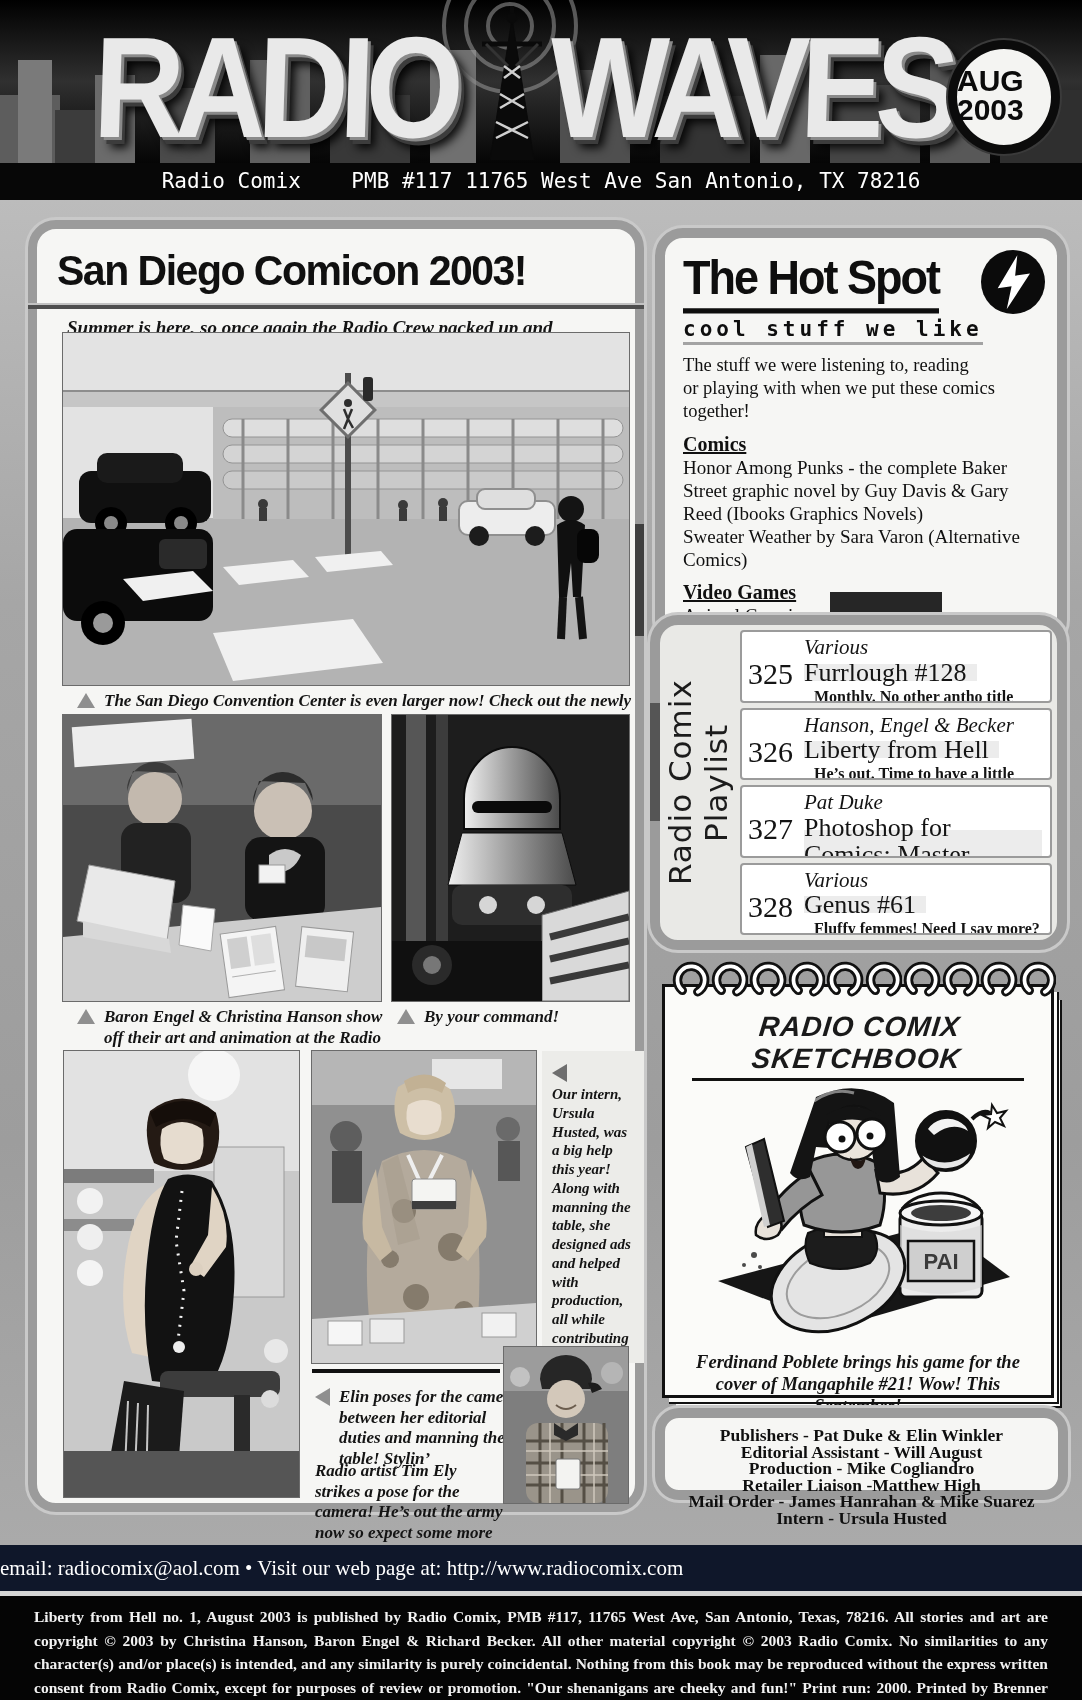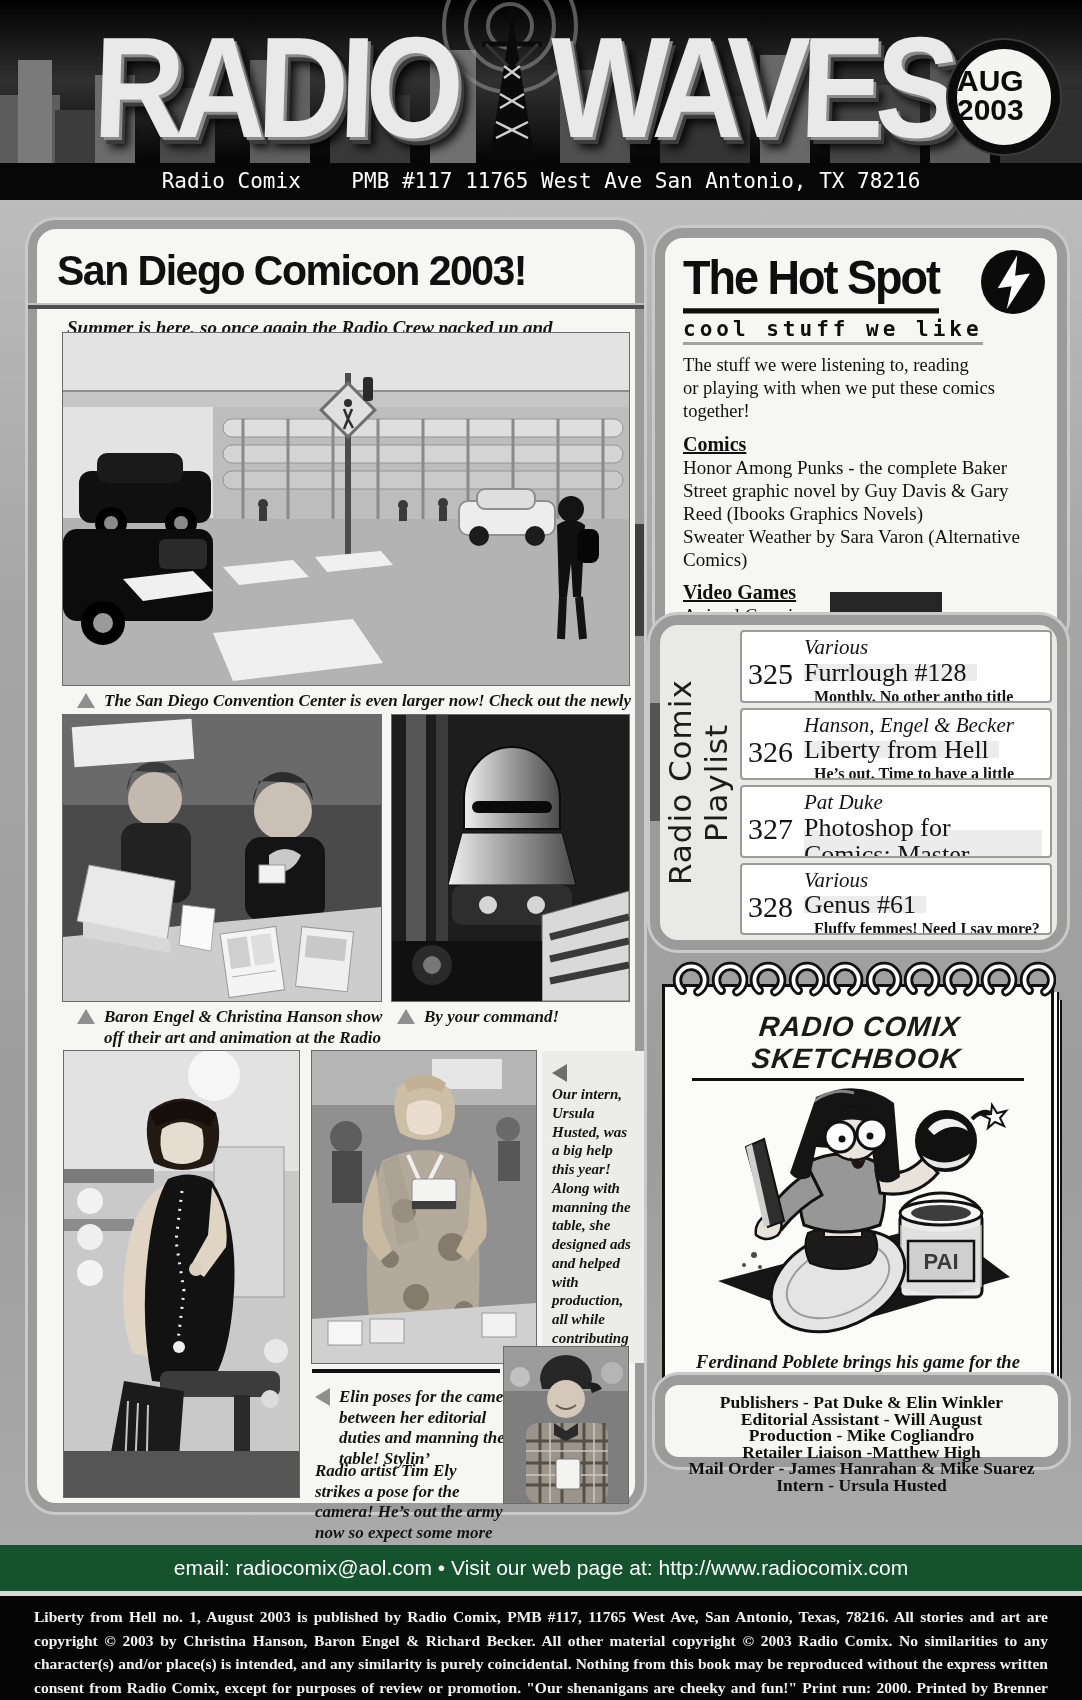--- a/index.html
+++ b/index.html
@@ -87,26 +87,26 @@
            box-shadow:5px 6px 0 -2px #fbfbf9, 6px 7px 0 -1px #111, 10px 12px 0 -4px #fbfbf9, 11px 13px 0 -3px #111;
            text-align:center; }
   .spirals { position:absolute; left:16px; top:-2px; width:384px; height:46px; display:flex; gap:1px; z-index:3; }
   .sk-title { display:inline-block; margin-top:24px; font-family:"Liberation Sans", sans-serif; font-style:italic;
               font-weight:700; font-size:28px; letter-spacing:1px; color:#1a1a1a; transform:skewX(-6deg); }
   .sk-underline { width:86%; height:3px; background:#111; margin:3px auto 0; }
   .sk-art { display:block; margin:4px auto 0; }
   .sk-caption { margin:8px auto 0; width:88%; font:italic 700 18.5px/1.2 "Liberation Serif", serif; color:#141414; }
 
   
-  .credits { left:655px; top:1375px; width:413px; height:92px; border-radius:24px; padding-top:9px; }
+  .credits { left:655px; top:1408px; width:413px; height:92px; border-radius:24px; padding-top:9px; }
   .credits p { font:700 17.5px/16.6px "Liberation Serif", serif; text-align:center; color:#0f0f0f; }
 
   
-  .contact-bar { position:absolute; left:0; top:1545px; width:1082px; height:46px; background:#14532d; color:#fff;
-                 font-family:Liberation Sans, sans-serif; font-size:21px; line-height:46px; text-align:center; }
+  .contact-bar { position:absolute; left:0; top:1545px; width:1082px; height:46px; background:#0f172a; color:#fff;
+                 font-family:Liberation Serif, serif; font-size:21px; line-height:46px; }
   .footer-line { position:absolute; left:0; top:1591px; width:1082px; height:5px; background:#d6d6d6; }
   .legal { position:absolute; left:0; top:1596px; width:1082px; height:104px; background:#050505;
            padding:9px 34px 0; color:#f2f2f2; font:700 15.5px/1.52 "Liberation Serif", serif; text-align:justify; }
 </style>
 </head>
 <body>
 
 <div class="header">
   <svg class="backdrop" width="1082" height="163" viewBox="0 0 1082 163">
     <rect x="0" y="95" width="60" height="68" fill="#5d5d5d"></rect>

